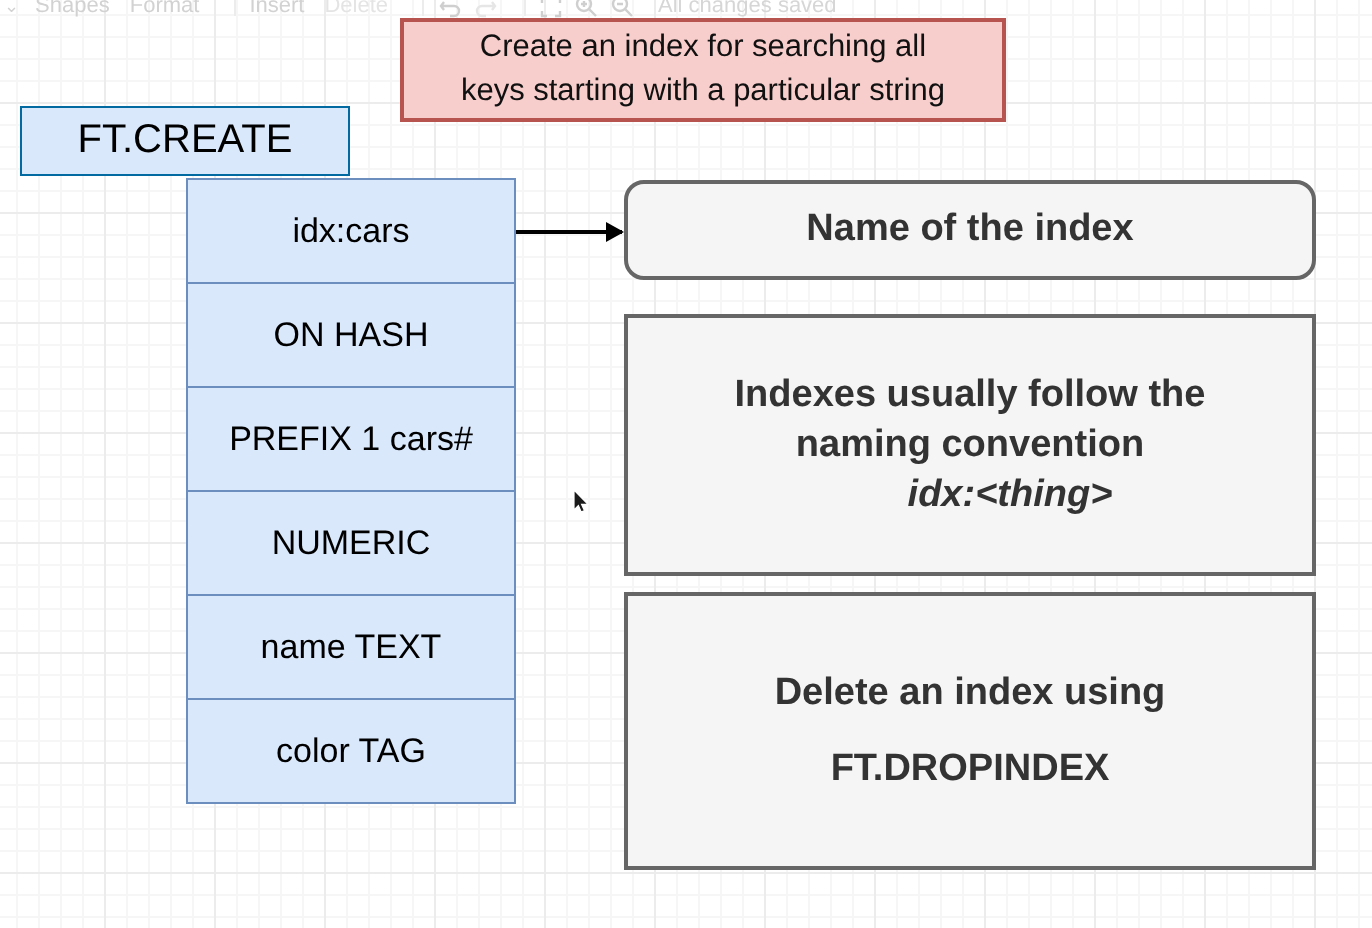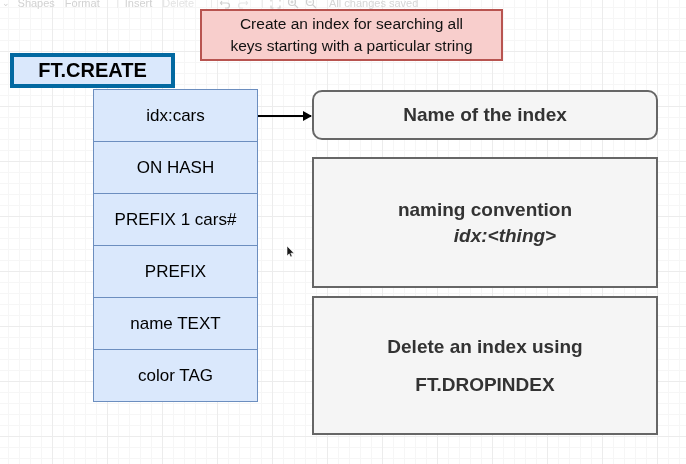--- a/index.html
+++ b/index.html
@@ -37,22 +37,22 @@
 
   .shape { position:absolute; display:flex; align-items:center; justify-content:center; text-align:center; }
 
   .note {
     left:200px; top:9px; width:303px; height:52px;
     background:#f8cecc; border:2px solid #b85450;
     font-size:15.5px; color:#111; line-height:1.42; z-index:4;
   }
   .cmd-title {
     left:10px; top:53px; width:165px; height:35px;
-    background:#dae8fc; border:4px solid #0369a1;
-    font-size:20px; font-weight:bold; color:#000; z-index:3;
+    background:#dae8fc; border:1px solid #0369a1;
+    font-size:20px; font-weight:normal; color:#000; z-index:3;
   }
   .stack { position:absolute; left:65px; top:89px; width:193px; z-index:2;padding-left:28px; }
   .stack .row {
     width:100%; height:53px; margin-top:-1px;
     background:#dae8fc; border:1px solid #6c8ebf;
     display:flex; align-items:center; justify-content:center;
     font-size:17px; color:#000;
   }
   .stack .row:first-child { margin-top:0; }
 
@@ -124,32 +124,33 @@
     <div>keys starting with a particular string</div>
   </div>
 </div>
 
 <div class="shape cmd-title">FT.CREATE</div>
 
 <div class="stack">
   <div class="row">idx:cars</div>
   <div class="row">ON HASH</div>
   <div class="row">PREFIX 1 cars#</div>
-  <div class="row">PREFIX</div>
+  <div class="row">NUMERIC</div>
   <div class="row">name TEXT</div>
   <div class="row">color TAG</div>
 </div>
 
 <div class="arrow"></div>
 
 <div class="shape callout callout-name">
   <div>Name of the index</div>
 </div>
 
 <div class="shape callout callout-convention">
+  <div>Indexes usually follow the</div>
   <div>naming convention</div>
   <div class="italic">idx:&lt;thing&gt;</div>
 </div>
 
 <div class="shape callout callout-delete">
   <div>Delete an index using</div>
   <div>FT.DROPINDEX</div>
 </div>
 
 <div class="cursor">

